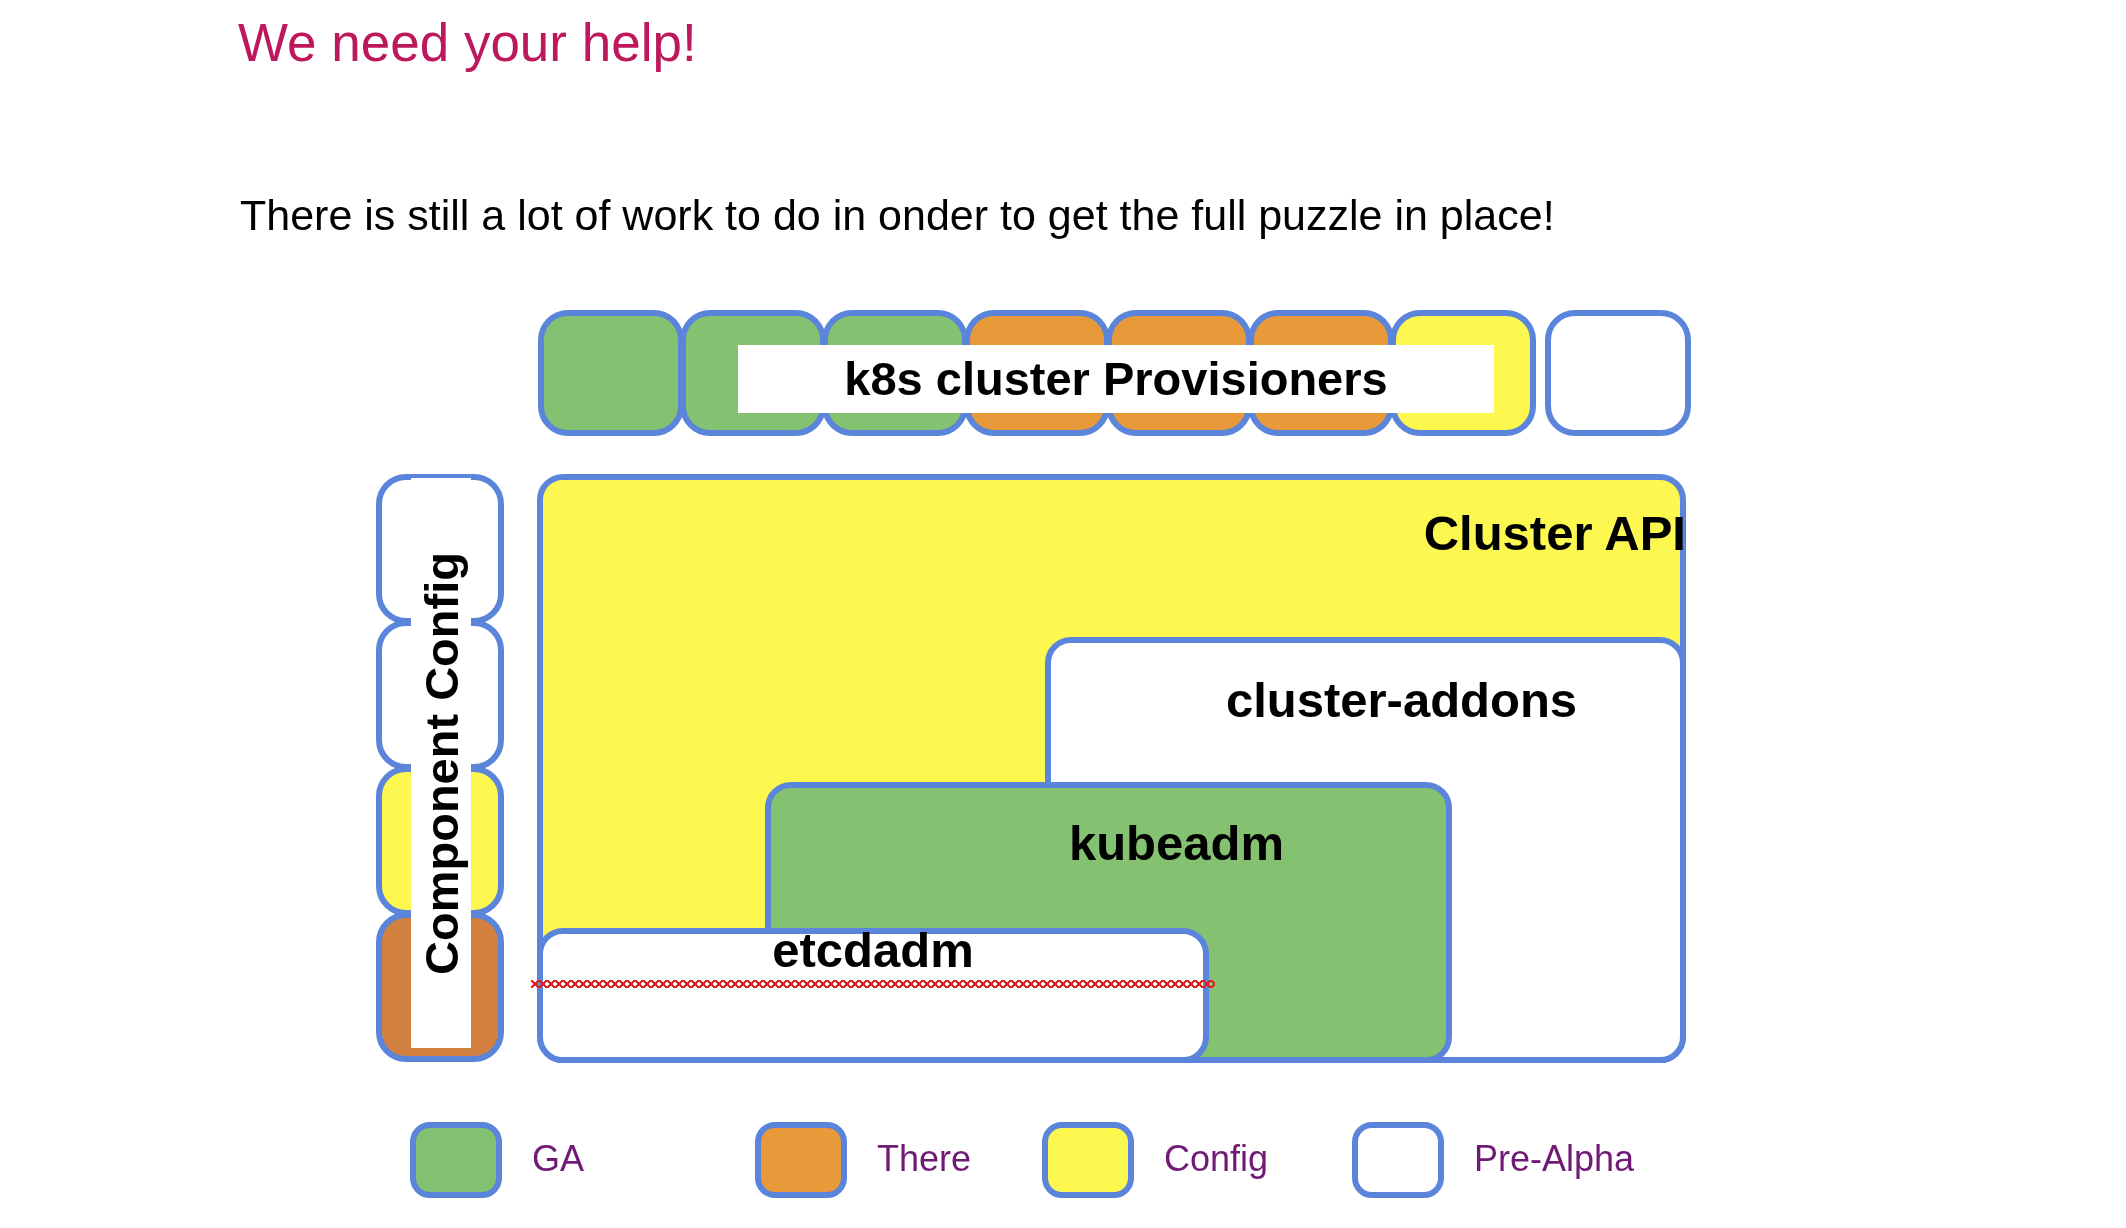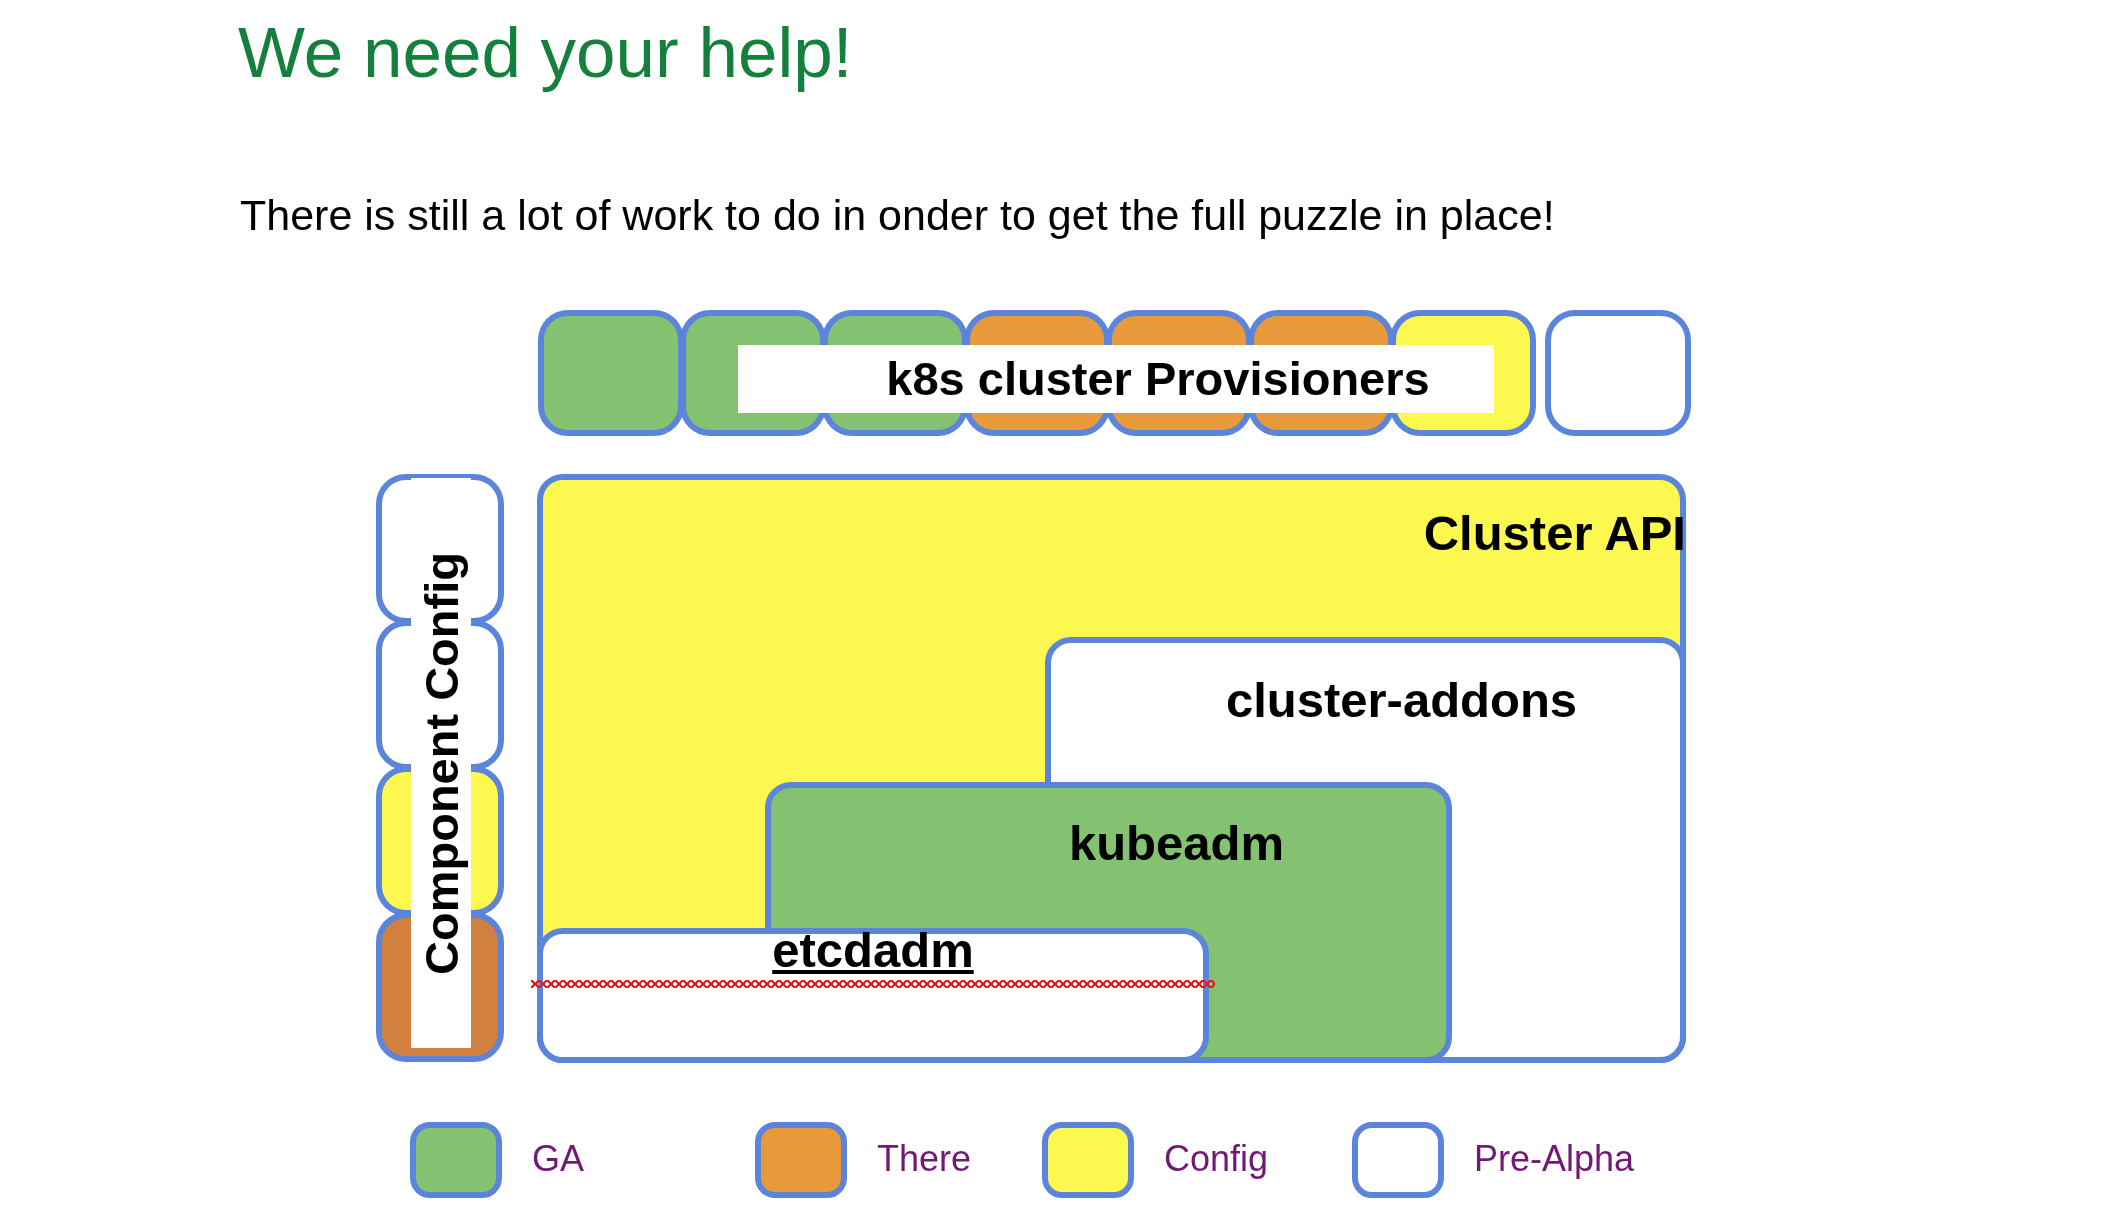--- a/index.html
+++ b/index.html
@@ -13,23 +13,23 @@
     position: relative;
     font-family: "Liberation Sans", sans-serif;
     overflow: hidden;
   }
 
   
   #slide-title {
     position: absolute;
     left: 238px;
     top: 12px;
-    font-size: 71px;
+    font-size: 53px;
     font-weight: 400;
-    color: #15803d;
+    color: #be185d;
     letter-spacing: 0px;
     white-space: nowrap;
   }
   #slide-subtitle {
     position: absolute;
     left: 240px;
     top: 163px;
     font-size: 43px;
     font-weight: 400;
     color: #000000;
@@ -80,21 +80,20 @@
     top: 345px;
     width: 756px;
     height: 68px;
     line-height: 68px;
     text-align: center;
     font-size: 47px;
     font-weight: bold;
     color: #000000;
     z-index: 41;
     white-space: nowrap;
-    margin-left: 42px;
   }
 
   
   .cc-box {
     left: 376px;
     width: 128px;
     border-radius: 30px;
   }
   #component-config-plate {
     position: absolute;
@@ -135,21 +134,20 @@
   #cluster-api-label    { left: 537px;  top: 505px;  width: 1149px; text-align: right; font-size: 49px; z-index: 12; }
   #cluster-addons-label { left: 1045px; top: 672px;  width: 641px;  text-align: center; font-size: 49px; z-index: 22; padding-left: 36px; }
   #kubeadm-label        { left: 765px;  top: 815px;  width: 823px;  text-align: center; font-size: 49px; z-index: 32; }
   #etcdadm-label-wrap   { left: 537px;  top: 922px;  width: 672px;  text-align: center; z-index: 37; }
   #etcdadm-label {
     font-size: 49px;
     font-weight: bold;
     display: inline-block;
     position: relative;
     padding-bottom: 10px;
-    text-decoration: underline;
   }
   #etcdadm-squiggle {
     position: absolute;
     left: -6px;
     right: -6px;
     bottom: 0px;
     height: 8px;
     background-image:
       linear-gradient(45deg, transparent 40%, #e02020 40%, #e02020 60%, transparent 60%),
       linear-gradient(-45deg, transparent 40%, #e02020 40%, #e02020 60%, transparent 60%);

